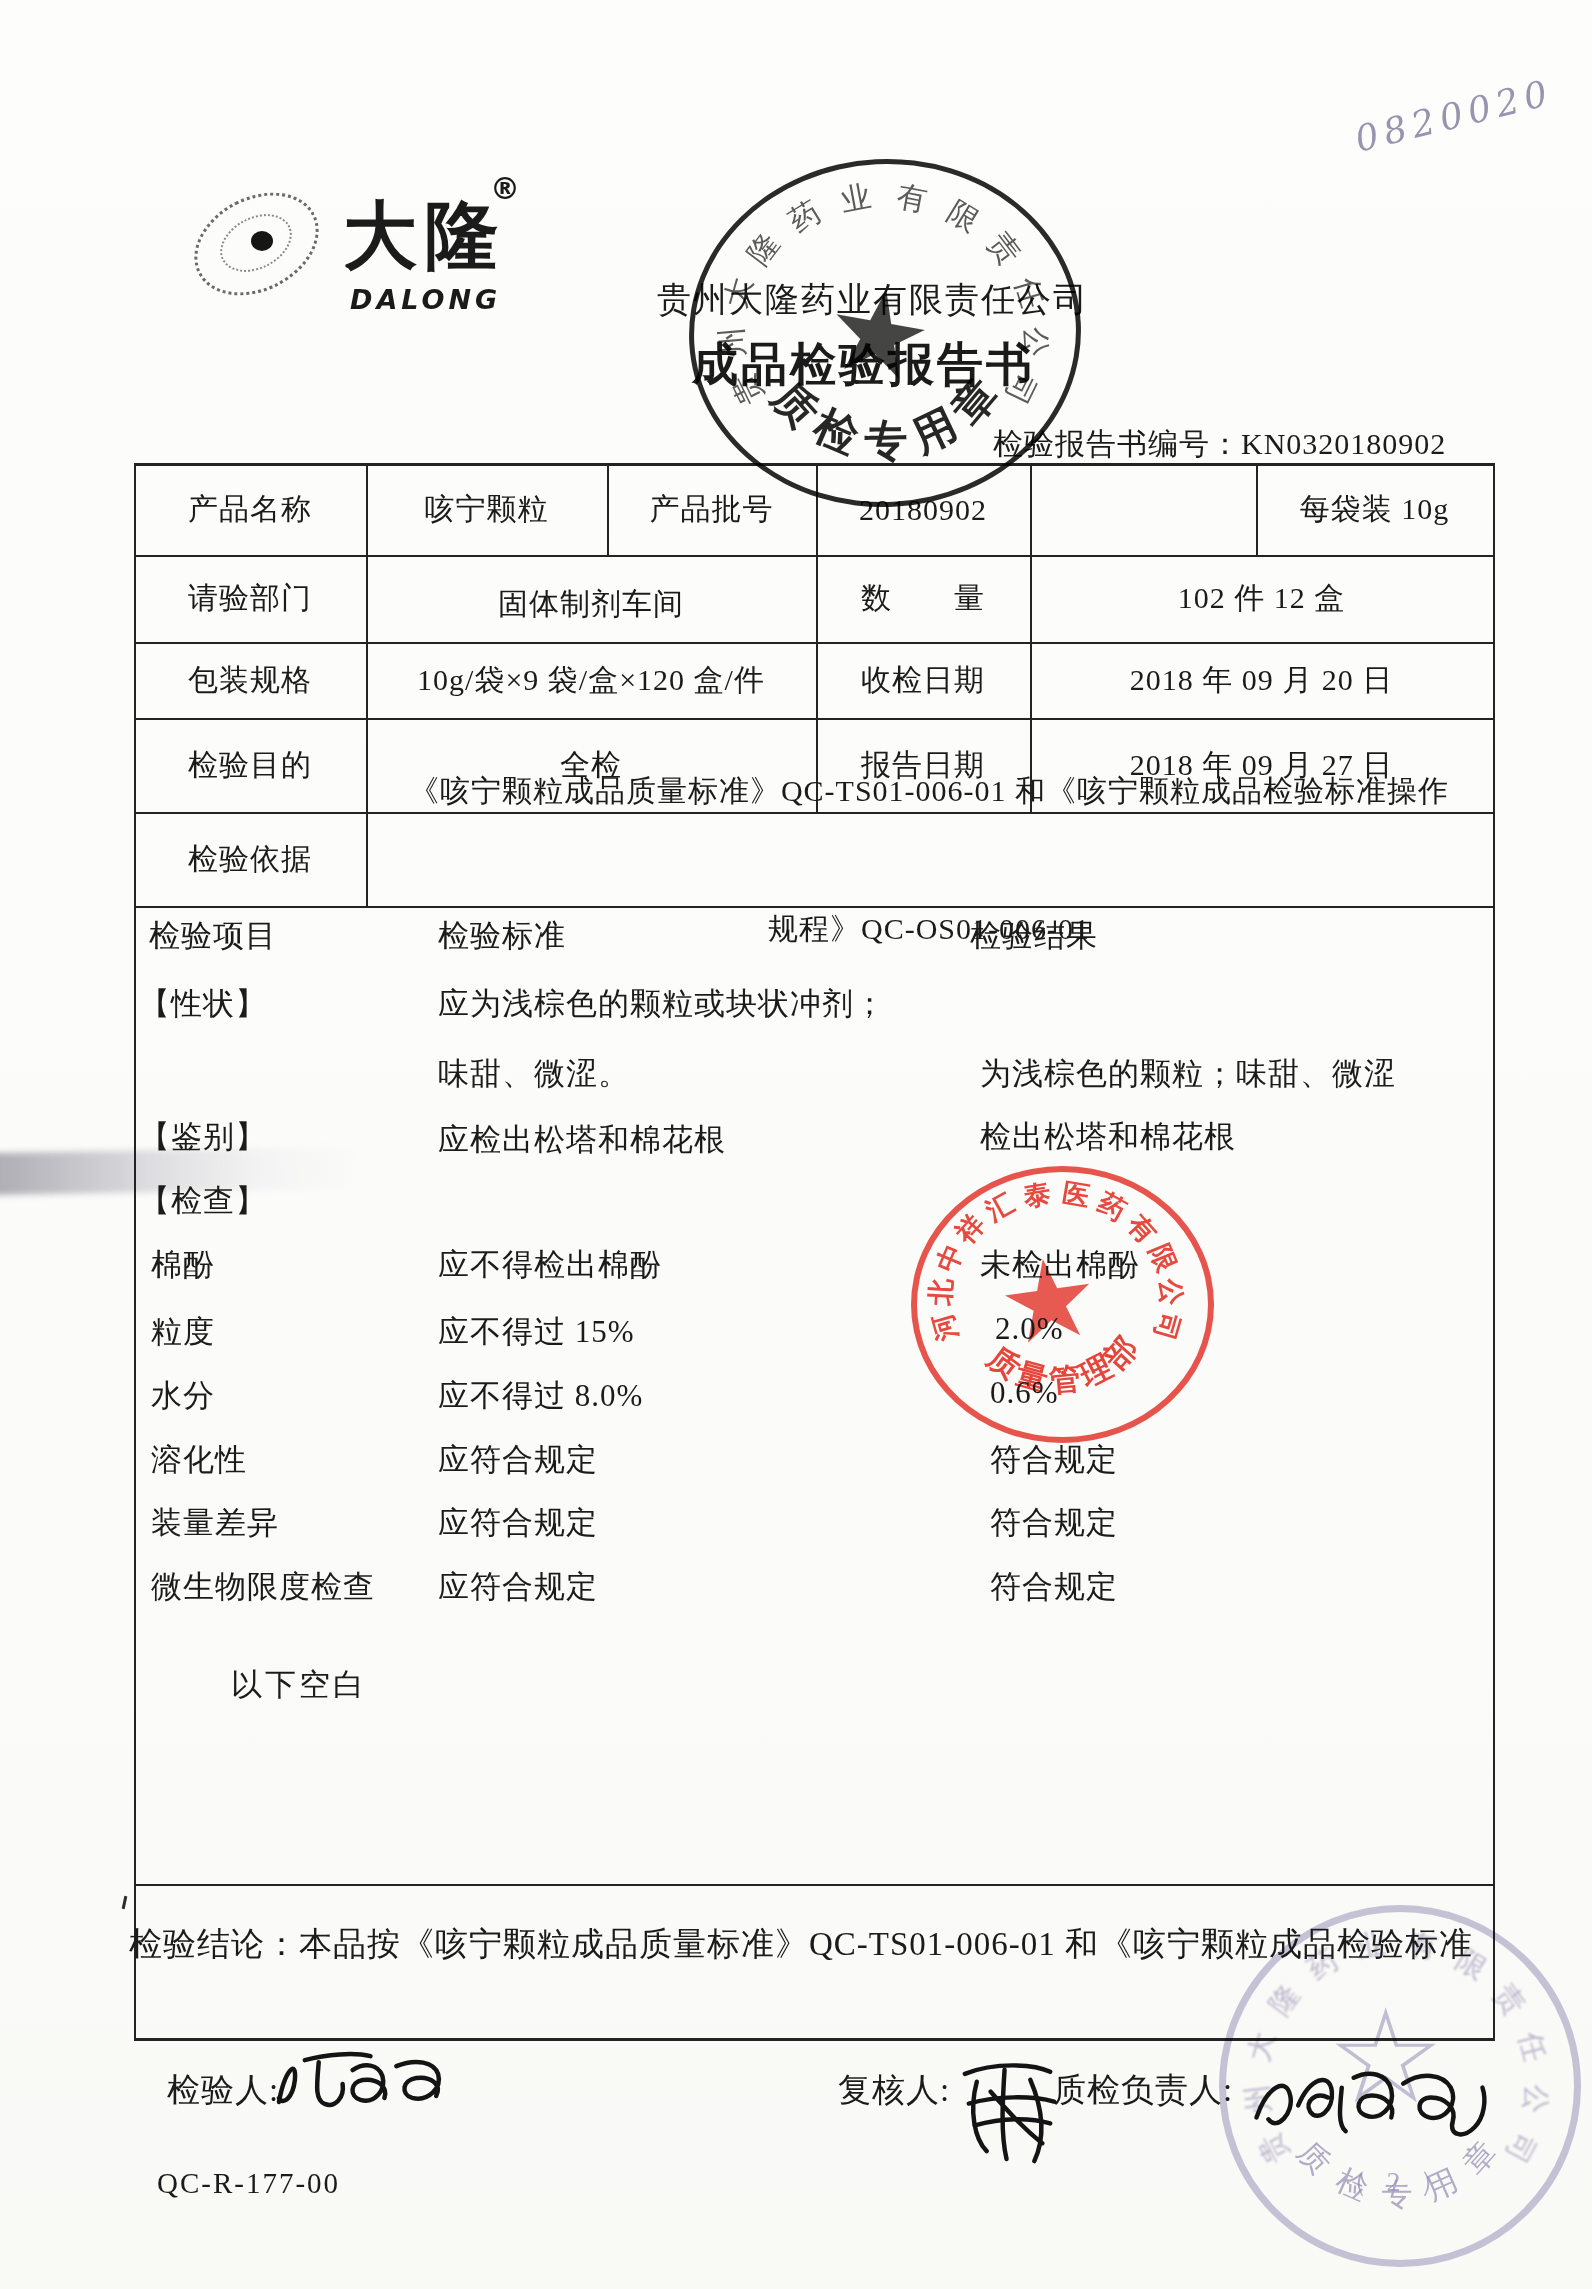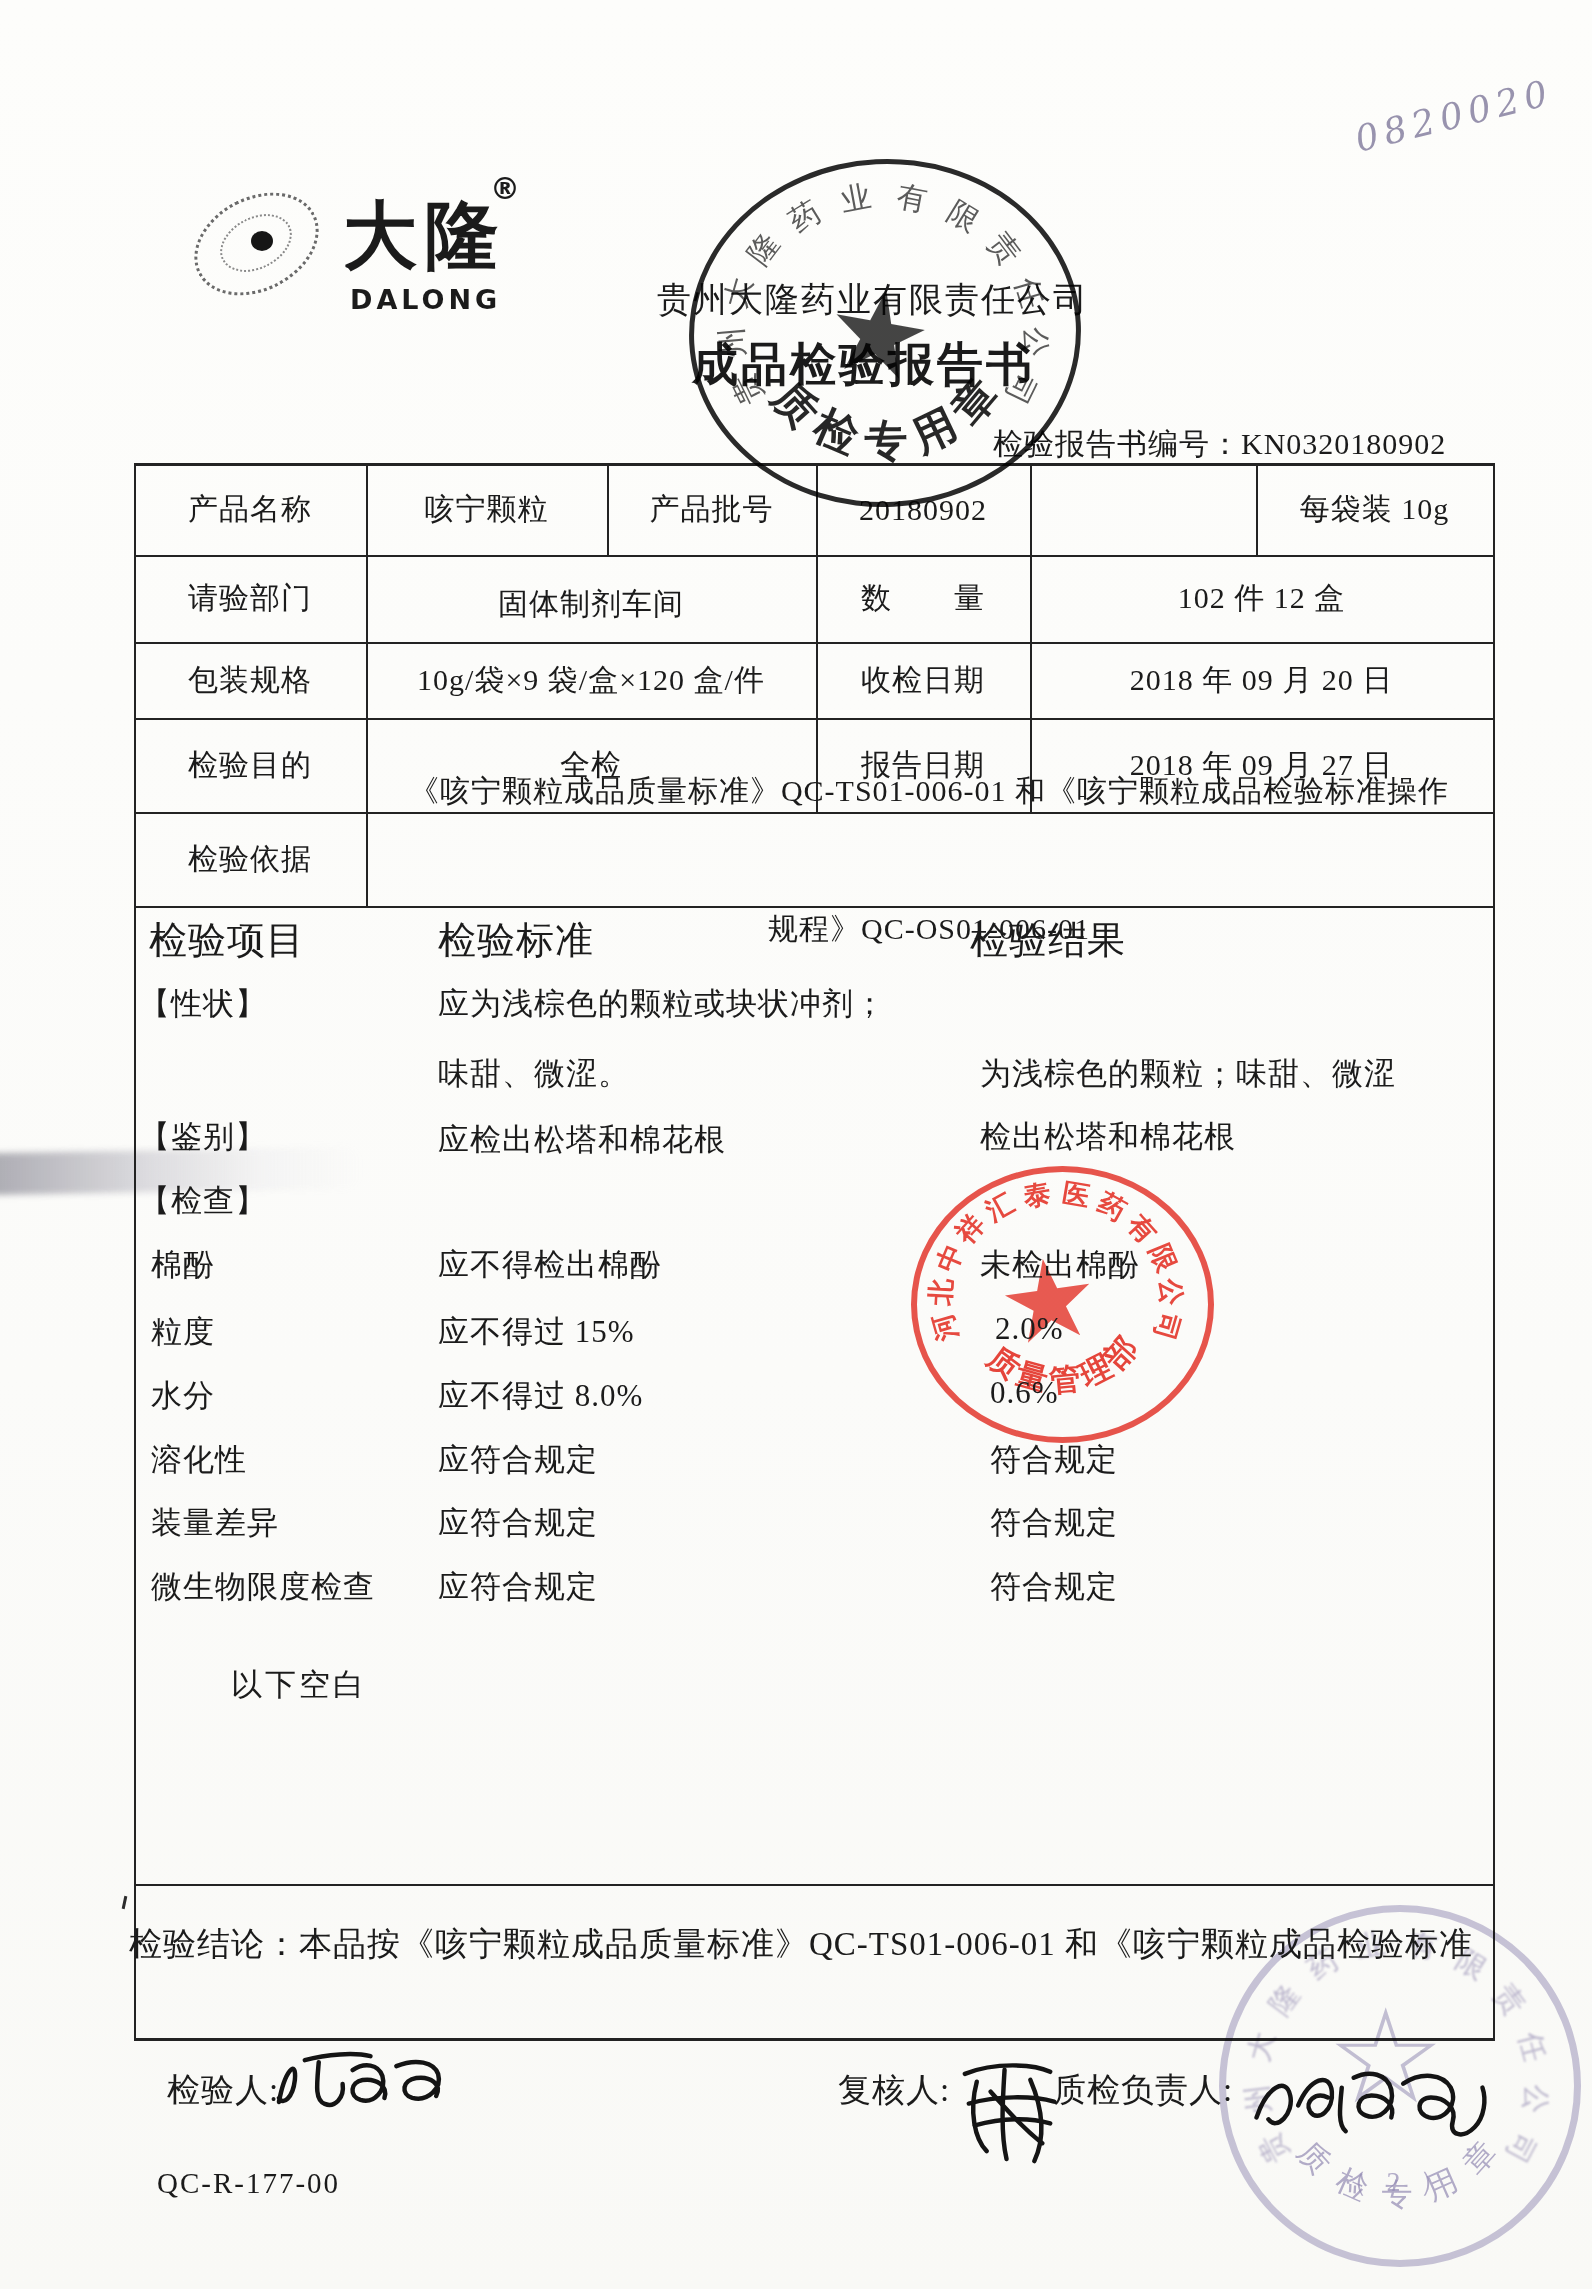--- a/index.html
+++ b/index.html
@@ -12,21 +12,21 @@
   }
   
   .hl{position:absolute;background:#232323;height:2px;z-index:2;}
   .vl{position:absolute;background:#232323;width:2px;z-index:2;}
   
   .cell{position:absolute;display:flex;align-items:center;justify-content:center;
         font-size:30px;letter-spacing:1px;z-index:3;white-space:pre;text-align:center;}
   .cell .stack{line-height:46px;}
   
   .rtxt{position:absolute;font-size:31px;letter-spacing:1px;white-space:pre;z-index:3;}
-  .hdr{font-size:38px;}
+  .hdr{font-size:31px;}
   
   .brand-cn{position:absolute;font-size:74px;font-weight:900;letter-spacing:8px;z-index:3;
             font-family:"DejaVu Sans","Liberation Sans",sans-serif;}
   .brand-reg{position:absolute;font-size:30px;font-weight:700;z-index:3;
              font-family:"DejaVu Sans",sans-serif;}
   .brand-en{position:absolute;font-size:27px;font-weight:800;letter-spacing:4px;z-index:3;
             font-family:"DejaVu Sans","Liberation Sans",sans-serif;}
   .company{position:absolute;font-size:34px;letter-spacing:2px;z-index:3;}
   .doc-title{position:absolute;font-size:46px;letter-spacing:3px;z-index:3;font-weight:600;}
   .report-no{position:absolute;font-size:30px;letter-spacing:1px;z-index:3;}
@@ -62,21 +62,21 @@
 
 <div id="page">
 
   <div class="pencil" style="left:1353px;top:95px;">0820020</div>
 
   <div class="swirl-outer" style="left:191px;top:197px;"></div>
   <div class="swirl-inner" style="left:218px;top:217px;"></div>
   <div class="swirl-dot" style="left:251px;top:231px;"></div>
   <div class="brand-cn" style="left:343px;top:187px;">大隆</div>
   <div class="brand-reg" style="left:490px;top:171px;">®</div>
-  <div class="brand-en" style="left:350px;top:284px;">DALONG</div>
+  <div class="brand-en" style="left:350px;top:284px;font-style:italic;">DALONG</div>
 
   <div class="company" style="left:657px;top:277px;">贵州大隆药业有限责任公司</div>
   <div class="doc-title" style="left:692px;top:334px;">成品检验报告书</div>
   <div class="report-no" style="left:993px;top:424px;">
     <span>检验报告书编号：</span><span>KN0320180902</span>
   </div>
 
   <div class="stamp" style="left:685px;top:155px;width:400px;height:354px;z-index:4;opacity:.93;">
     <div class="ring-border" style="left:4px;top:4px;width:382px;height:338px;border:5px solid #191919;transform:rotate(-3deg);"></div>
     <div class="arc-text" style="position:absolute;left:0;top:0;width:100%;height:100%;font-size:30px;color:#232323;opacity:.8;filter:blur(0.5px);">

